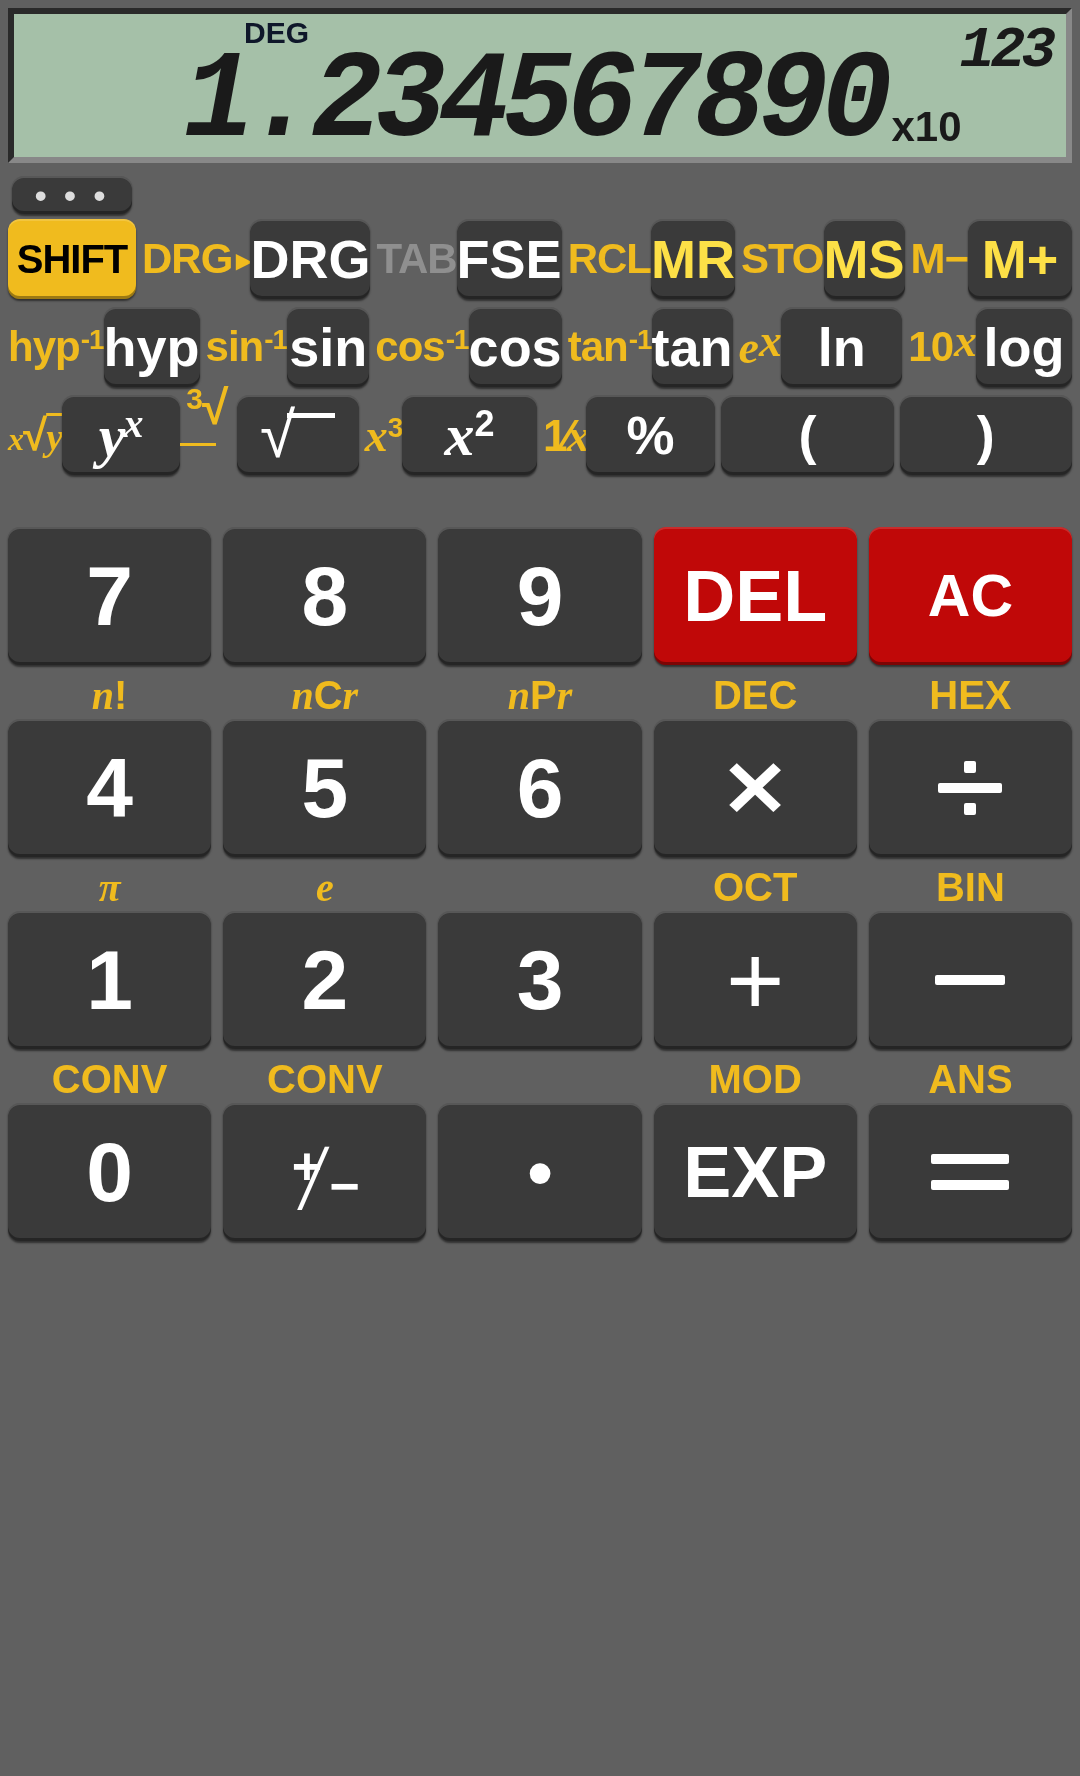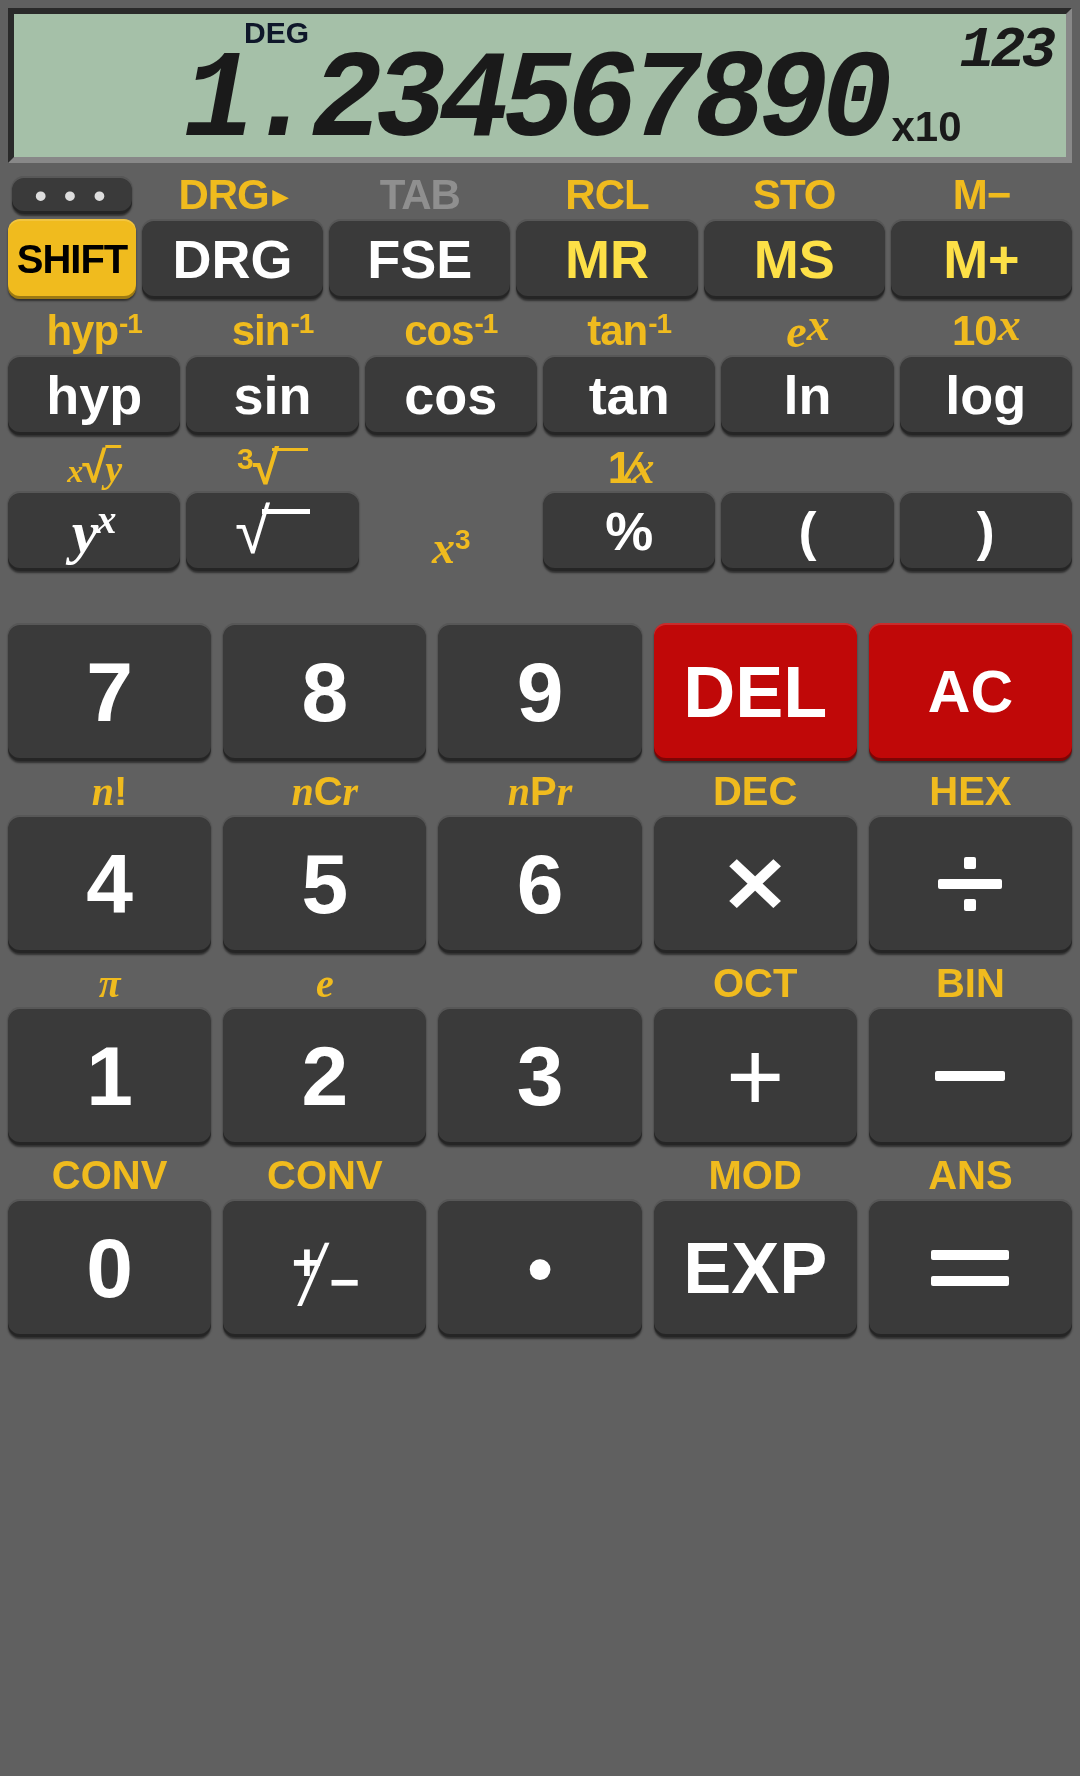--- a/index.html
+++ b/index.html
@@ -62,23 +62,23 @@
     font-style: italic;
     font-size: 58px;
     font-weight: bold;
     color: #1a1a1a;
     margin-bottom: 68px;
     margin-left: -2px;
     letter-spacing: -4px;
   }
   
   .toprow { display: flex; gap: 6px; margin-top: 4px; align-items: flex-end; }
-  .col6 { flex: 1; display: flex; flex-direction: column; align-items: center; }
+  .col6 { flex: 1; display: flex; flex-direction: row; align-items: center; }
   .shift-col { width: 128px; display:flex; flex-direction:column; align-items:center;}
-  .shift-label-col { flex: 1; display: flex; flex-direction: column; align-items: center; }
+  .shift-label-col { flex: 1; display: flex; flex-direction: row; align-items: center; }
   .shift-label {
     color: #f0bb1e;
     font-size: 42px;
     font-weight: bold;
     height: 48px;
     display: flex;
     align-items: center;
     letter-spacing: -1px;
   }
   .shift-label.dim { color: #8f8f8f; }
@@ -251,20 +251,23 @@
         </div>
         <div class="btn small">
           <span class="sqrt-sym">√<span style="display:inline-block;width:48px;border-top:5px solid #fff;height:0;vertical-align:top;margin-top:10px;margin-left:-8px;"></span></span>
         </div>
       </div>
       <div class="col6">
         <div class="shift-label">
           <span class="it" style="font-size:46px;">x</span>
           <sup>3</sup>
         </div>
+        <div class="btn small">
+          <span class="xsq"><span class="base">x</span><span class="exp">2</span></span>
+        </div>
       </div>
       <div class="col6">
         <div class="shift-label">
           <span class="frac">1⁄<span class="it">x</span></span>
         </div>
         <div class="btn small">%</div>
       </div>
       <div class="col6">
         <div class="shift-label"></div>
         <div class="btn small">(</div>

